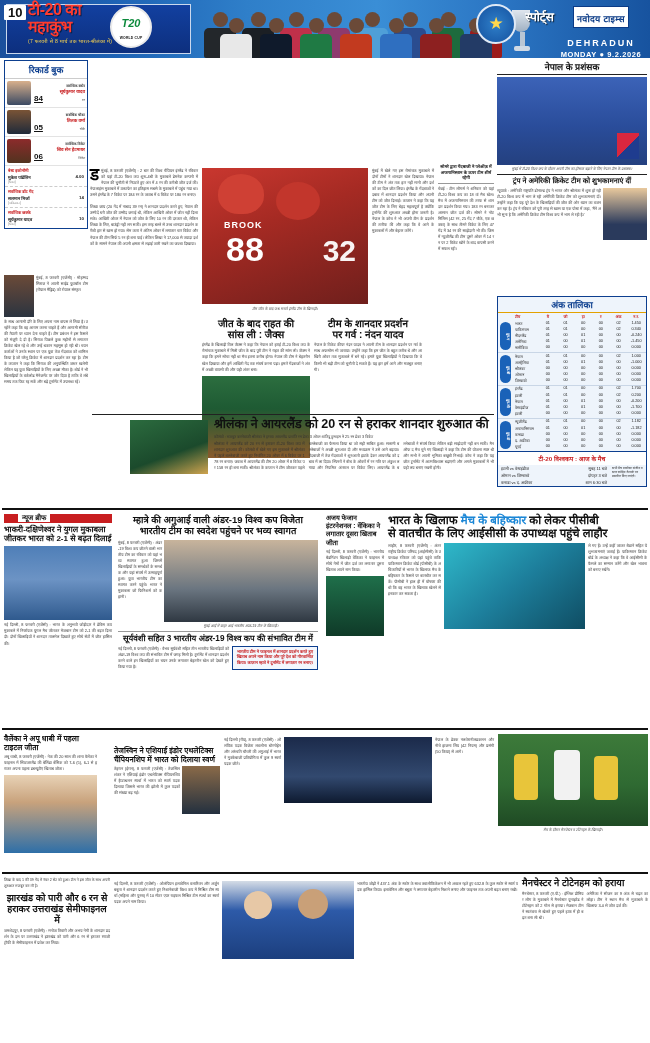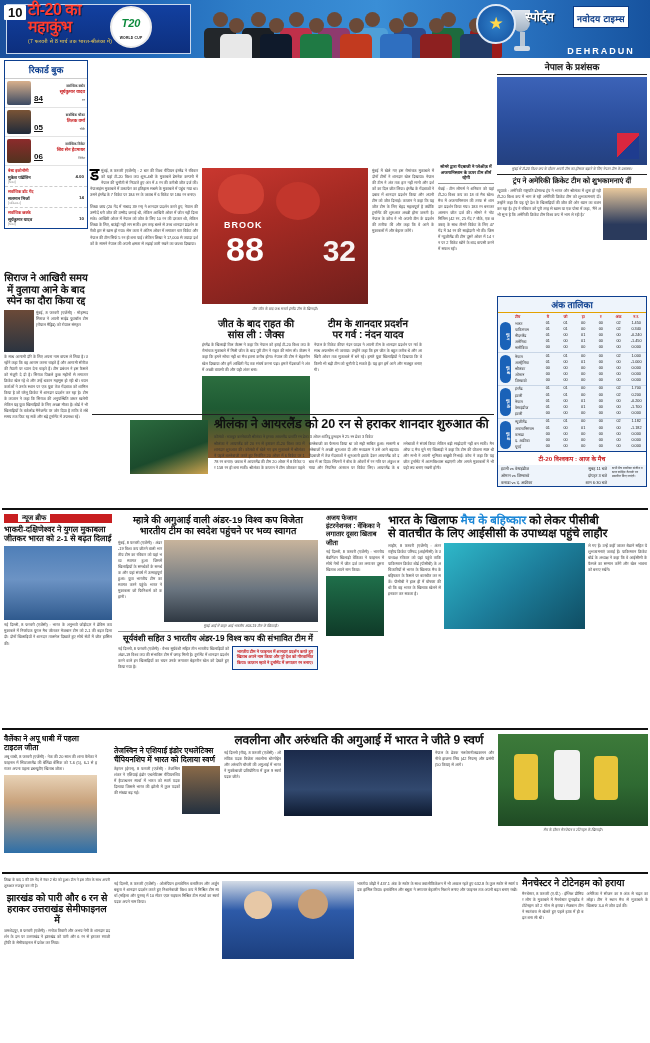--- a/index.html
+++ b/index.html
@@ -36,21 +36,21 @@
   .trophy { position:absolute; right:118px; bottom:2px; width:20px; height:46px; }
   .trophy .cup { width:18px; height:22px; background:linear-gradient(180deg,#dfe6ee,#9fb0c2);
       border-radius:0 0 9px 9px; }
   .trophy .stem { width:5px; height:14px; background:#b9c6d4; margin:0 auto; }
   .trophy .base { width:16px; height:5px; background:#cfd9e4; margin:0 auto; border-radius:2px;}
   .sports-word { position:absolute; right:96px; top:8px; color:#fff; font-size:12px; font-weight:bold;
       text-shadow:1px 1px 1px #123; }
   .masthead { position:absolute; right:4px; top:6px; width:90px; text-align:center; }
   .mast-logo { background:#fff; border:1px solid #0b3b86; padding:1px 3px; display:inline-block; }
   .mast-logo span { color:#0b3b86; font-weight:bold; font-size:9px; letter-spacing:0.3px; }
-  .mast-city { color:#fff; font-size:9px; font-weight:bold; letter-spacing:2px; margin-top:18px; }
+  .mast-city { color:#fff; font-size:9px; font-weight:bold; letter-spacing:2px; margin-top:10px; }
   .mast-date { color:#fff; font-size:7.5px; font-weight:bold; letter-spacing:0.6px; margin-top:2px;}
   .bcci-badge { position:absolute; right:134px; top:4px; width:40px; height:40px; border-radius:50%;
      background:radial-gradient(circle,#2f7fc9,#14519f); border:2px solid #dfe9f6; }
   .bcci-badge:after { content:"★"; position:absolute; left:0; right:0; top:7px; text-align:center;
      color:#ffd84d; font-size:17px;}
 
   
   .col { position:absolute; }
   .hl { font-weight:bold; color:#111; line-height:1.12; }
   .rule { border-top:1px solid #222; }
@@ -248,21 +248,20 @@
       <div class="sh">सर्वाधिक छक्के</div>
       <div class="sl">
           <span>सूर्यकुमार यादव</span>
         <span>10</span>
         </div>
       <div class="ss">(भारत)</div>
     </div>
   </div>
 
   <div class="col" style="left:4px; top:272px; width:84px;">
-    <div class="hl" style="font-size:10px; text-align:center; line-height:1.15;">सिराज ने आखिरी समय में वुलाया आने के बाद स्पेन का दौरा किया रद्द</div>
     <div style="display:flex; margin-top:3px;">
       <div class="photo" style="width:30px;height:42px;background:linear-gradient(180deg,#6b4a38,#2b3440);"></div>
       <div class="body-txt" style="flex:1;padding-left:2px;">मुंबई, 8 फरवरी (एजेंसी) : मोहम्मद सिराज ने अपनी साईड फुटबॉल टीम (रोयाल मैड्रिड) को रोयाल संस्कृत</div>
     </div>
     <div class="body-txt" style="margin-top:2px;">के साथ आगामी दौरे के लिए अपना नाम वापस ले लिया है। उन्होंने कहा कि वह आराम करना चाहते हैं और आगामी सीरीज की तैयारी पर ध्यान देना चाहते हैं। टीम प्रबंधन ने इस फैसले को मंजूरी दे दी है। सिराज पिछले कुछ महीनों से लगातार क्रिकेट खेल रहे थे और उन्हें थकान महसूस हो रही थी। चयनकर्ताओं ने उनके स्थान पर एक युवा तेज गेंदबाज को शामिल किया है जो घरेलू क्रिकेट में शानदार प्रदर्शन कर रहा है। टीम के कप्तान ने कहा कि सिराज की अनुपस्थिति जरूर खलेगी लेकिन यह युवा खिलाड़ियों के लिए अच्छा मौका है। बोर्ड ने भी खिलाड़ियों के वर्कलोड मैनेजमेंट पर जोर दिया है ताकि वे लंबे समय तक फिट रह सकें और बड़े टूर्नामेंट में उपलब्ध रहें।</div>
   </div>
 
 
   <div class="col" style="left:90px; top:168px; width:108px;">
     <div style="float:left; font-size:17px; font-weight:bold; line-height:0.82; margin:0 2px 0 0;">ड</div>
@@ -619,21 +618,20 @@
 
   <div class="col" style="left:114px;top:746px;width:106px;">
     <div class="hl" style="font-size:7.6px;line-height:1.2;">तेजस्विन ने एशियाई इंडोर एथलेटिक्स चैंपियनशिप में भारत को दिलाया स्वर्ण</div>
     <div style="display:flex;margin-top:2px;">
       <div class="body-txt" style="flex:1;padding-right:2px;">तेहरान (ईरान), 8 फरवरी (एजेंसी) : तेजस्विन शंकर ने एशियाई इंडोर एथलेटिक्स चैंपियनशिप में हैप्टाथलन स्पर्धा में भारत को स्वर्ण पदक दिलाया जिससे भारत की झोली में कुल पदकों की संख्या बढ़ गई।</div>
       <div class="photo" style="flex:0 0 38px;height:48px;background:linear-gradient(180deg,#8a6a48,#23303f);"></div>
     </div>
   </div>
 
   <div class="col" style="left:224px;top:734px;width:270px;">
-    <div class="hl" style="font-size:12px;text-align:center;line-height:1.1;">लवलीना और अरुंधति की अगुआई में भारत ने जीते 9 स्वर्ण</div>
     <div style="display:flex;margin-top:3px;">
       <div class="body-txt" style="flex:0 0 60px;padding-right:3px;">नई दिल्ली (रॉय), 8 फरवरी (एजेंसी) : ओलंपिक पदक विजेता लवलीना बोरगोहेन और अरुंधति चौधरी की अगुआई में भारत ने मुक्केबाजी प्रतियोगिता में कुल 9 स्वर्ण पदक जीते।</div>
       <div style="flex:1;">
         <div class="photo" style="height:66px;background:linear-gradient(180deg,#1b2a4a 0%,#32496f 60%,#0e1a30 100%);"></div>
       </div>
       <div class="body-txt" style="flex:0 0 62px;padding-left:3px;">नेपाल के डेक्क नलवेरानीलडकलन और नीचे हाजमा लिय (42 नियम) और प्रसंगी (50 किया) से आगे।</div>
     </div>
   </div>
 
   <div class="col" style="left:498px;top:734px;width:150px;">

